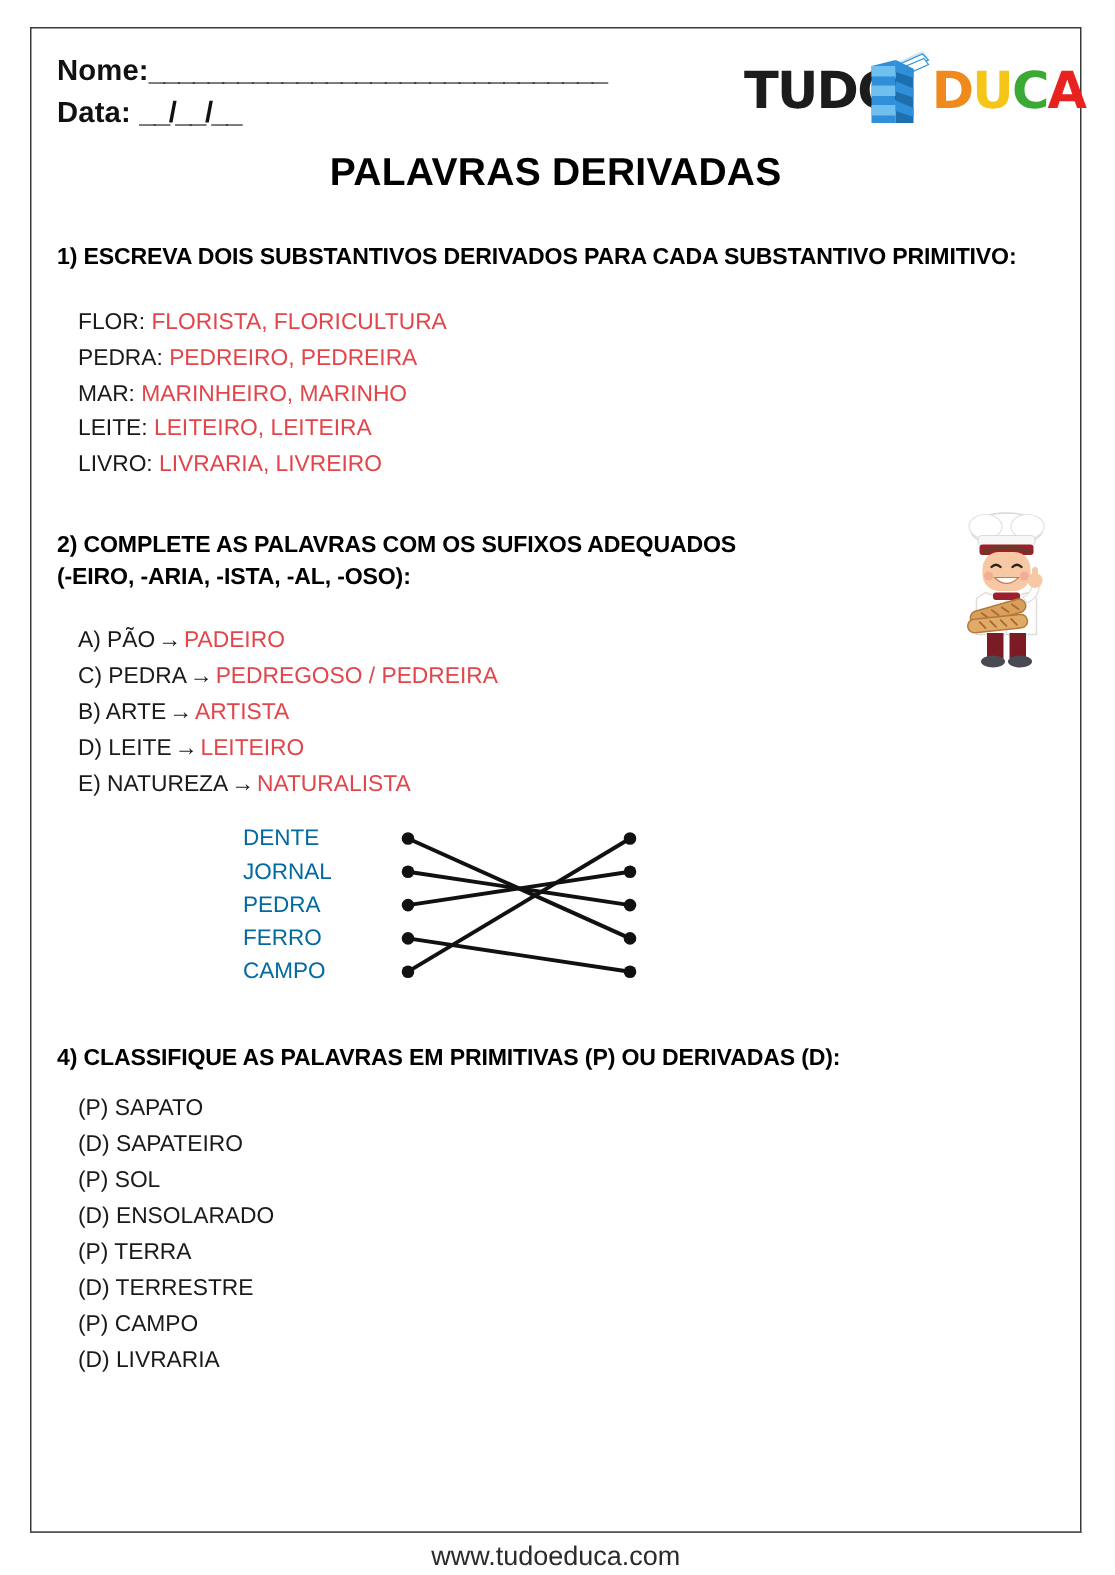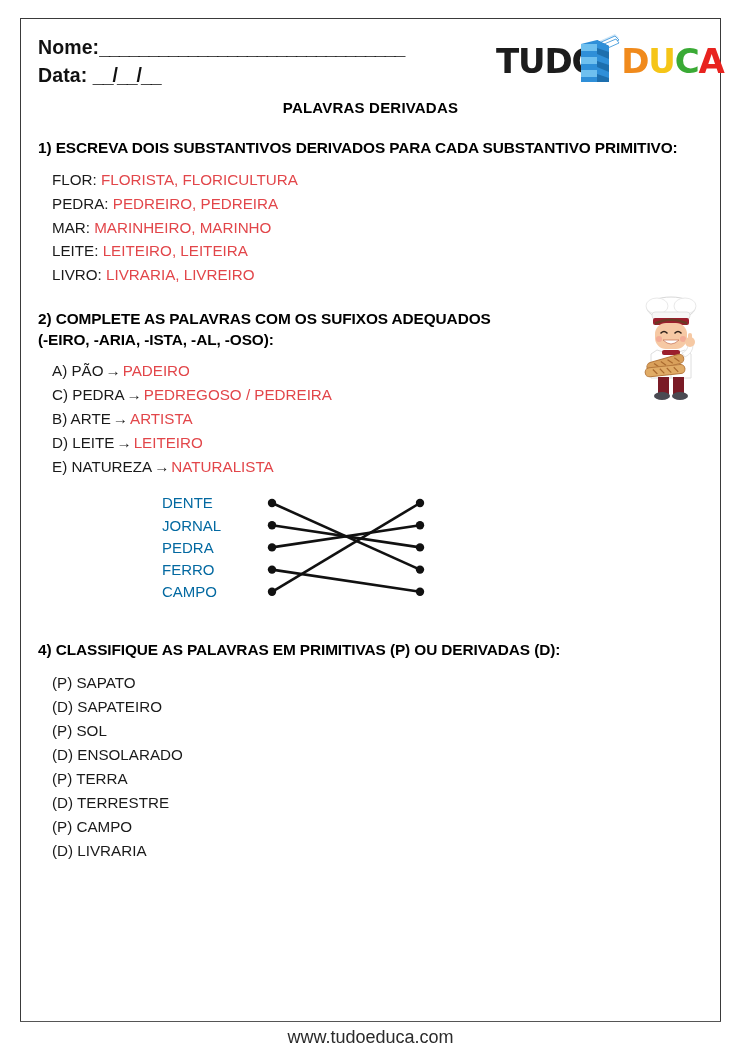--- a/index.html
+++ b/index.html
@@ -82,37 +82,37 @@
     position: absolute;
     left: 79px;
     top: 0px;
     width: 46px;
     height: 56px;
   }
 
   
   .doc-title {
     text-align: center;
-    font-size: 15px;
+    font-size: 26px;
     font-weight: bold;
     margin: 10px 0 0 0;
     letter-spacing: 0.2px;
   }
   .q-head {
     font-size: 15.4px;
     font-weight: bold;
     line-height: 1.33;
-    margin-top: 22px;
+    margin-top: 32px;
     letter-spacing: -0.1px;
   }
   .q-head.q3 { margin-top: 26px; }
   .q-head.q4 { margin-top: 30px; }
 
   .ans-list {
-    margin: 9px 0 0 14px;
+    margin: 20px 0 0 14px;
   }
   .ans-line {
     font-size: 15.2px;
     line-height: 1.57;
     color: #1a1a1a;
     white-space: nowrap;
   }
   .ans {
     color: #e2464a;
   }

